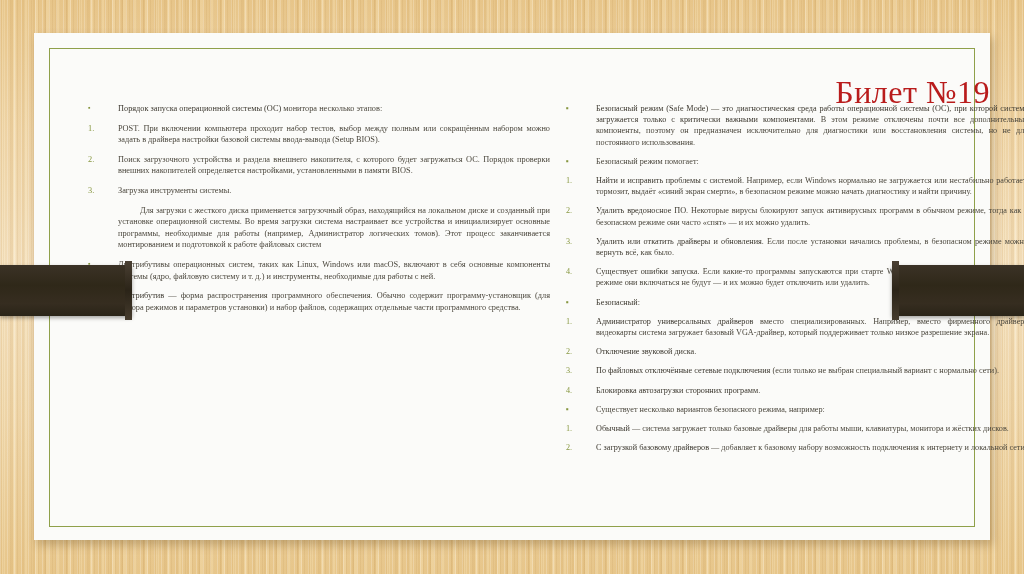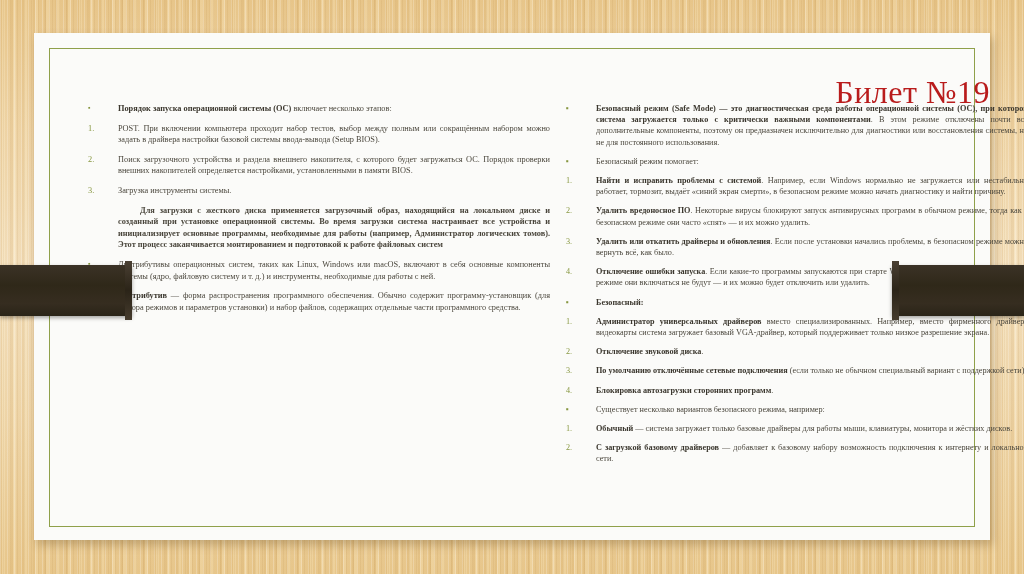--- a/index.html
+++ b/index.html
@@ -108,27 +108,27 @@
   }
   .item .marker.dot {
     font-size: 7px;
   }
   .item .body {
     display: block;
     padding-left: 30px;
   }
   .item.bullet .body { padding-left: 30px; }
   .item.plain { }
-  .item.plain .body { padding-left: 30px; text-indent: 22px; font-weight: bold; }
+  .item.plain .body { padding-left: 30px; text-indent: 22px; }
 
   .col-right .item { font-size: 8.2px; line-height: 11.2px; }
   .col-right .item .marker { font-size: 8.2px; line-height: 11.2px; }
 
   b, .b {
-    font-weight: bold;
+    font-weight: normal;
     color: #3b372e;
   }
 
   
   .side-bar {
     position: absolute;
     top: 265px;
     height: 51px;
     background: linear-gradient(180deg, #3b3226 0%, #2f2819 40%, #362d20 75%, #2a2418 100%);
     box-shadow: 0 2px 4px rgba(0,0,0,0.35);
@@ -150,21 +150,21 @@
 
 <div class="slide-card">
   <div class="slide-inner-border"></div>
 
   <div class="slide-title">Билет №19</div>
 
   <div class="content">
     <div class="col col-left" id="col-left">
         <div class="item bullet">
           <span class="marker dot">▪</span>
-          <span class="body"><b>Порядок запуска операционной системы (ОС)</b><span> включает несколько этапов:</span></span>
+          <span class="body"><b>Порядок запуска операционной системы (ОС)</b><span> монитора несколько этапов:</span></span>
         </div>
         <div class="item numbered">
           <span class="marker">1.</span>
           <span class="body"><span>POST. При включении компьютера проходит набор тестов, выбор между полным или сокращённым набором можно задать в драйвера настройки базовой системы ввода-вывода (Setup BIOS).</span></span>
         </div>
         <div class="item numbered">
           <span class="marker">2.</span>
           <span class="body"><span>Поиск загрузочного устройства и раздела внешнего накопителя, с которого будет загружаться ОС. Порядок проверки внешних накопителей определяется настройками, установленными в памяти BIOS.</span></span>
         </div>
         <div class="item numbered">
@@ -199,37 +199,37 @@
         <div class="item numbered">
           <span class="marker">2.</span>
           <span class="body"><b>Удалить вредоносное ПО</b><span>. Некоторые вирусы блокируют запуск антивирусных программ в обычном режиме, тогда как в безопасном режиме они часто «спят» — и их можно удалить.</span></span>
         </div>
         <div class="item numbered">
           <span class="marker">3.</span>
           <span class="body"><b>Удалить или откатить драйверы и обновления</b><span>. Если после установки начались проблемы, в безопасном режиме можно вернуть всё, как было.</span></span>
         </div>
         <div class="item numbered">
           <span class="marker">4.</span>
-          <span class="body"><b>Отключение ошибки запуска</b><span>. Если какие-то программы запускаются при старте Windows вызывают сбои, в безопасном режиме они включаться не будут — и их можно будет отключить или удалить.</span></span>
+          <span class="body"><b>Существует ошибки запуска</b><span>. Если какие-то программы запускаются при старте Windows вызывают сбои, в безопасном режиме они включаться не будут — и их можно будет отключить или удалить.</span></span>
         </div>
         <div class="item bullet">
           <span class="marker dot">▪</span>
           <span class="body"><b>Безопасный:</b></span>
         </div>
         <div class="item numbered">
           <span class="marker">1.</span>
           <span class="body"><b>Администратор универсальных драйверов</b><span> вместо специализированных. Например, вместо фирменного драйвера видеокарты система загружает базовый VGA-драйвер, который поддерживает только низкое разрешение экрана.</span></span>
         </div>
         <div class="item numbered">
           <span class="marker">2.</span>
           <span class="body"><b>Отключение звуковой диска</b><span>.</span></span>
         </div>
         <div class="item numbered">
           <span class="marker">3.</span>
-          <span class="body"><b>По умолчанию отключённые сетевые подключения</b><span> (если только не обычном специальный вариант с поддержкой сети).</span></span>
+          <span class="body"><b>По файловых отключённые сетевые подключения</b><span> (если только не выбран специальный вариант с нормально сети).</span></span>
         </div>
         <div class="item numbered">
           <span class="marker">4.</span>
           <span class="body"><b>Блокировка автозагрузки сторонних программ</b><span>.</span></span>
         </div>
         <div class="item bullet">
           <span class="marker dot">▪</span>
           <span class="body"><span>Существует несколько вариантов безопасного режима, например:</span></span>
         </div>
         <div class="item numbered">

